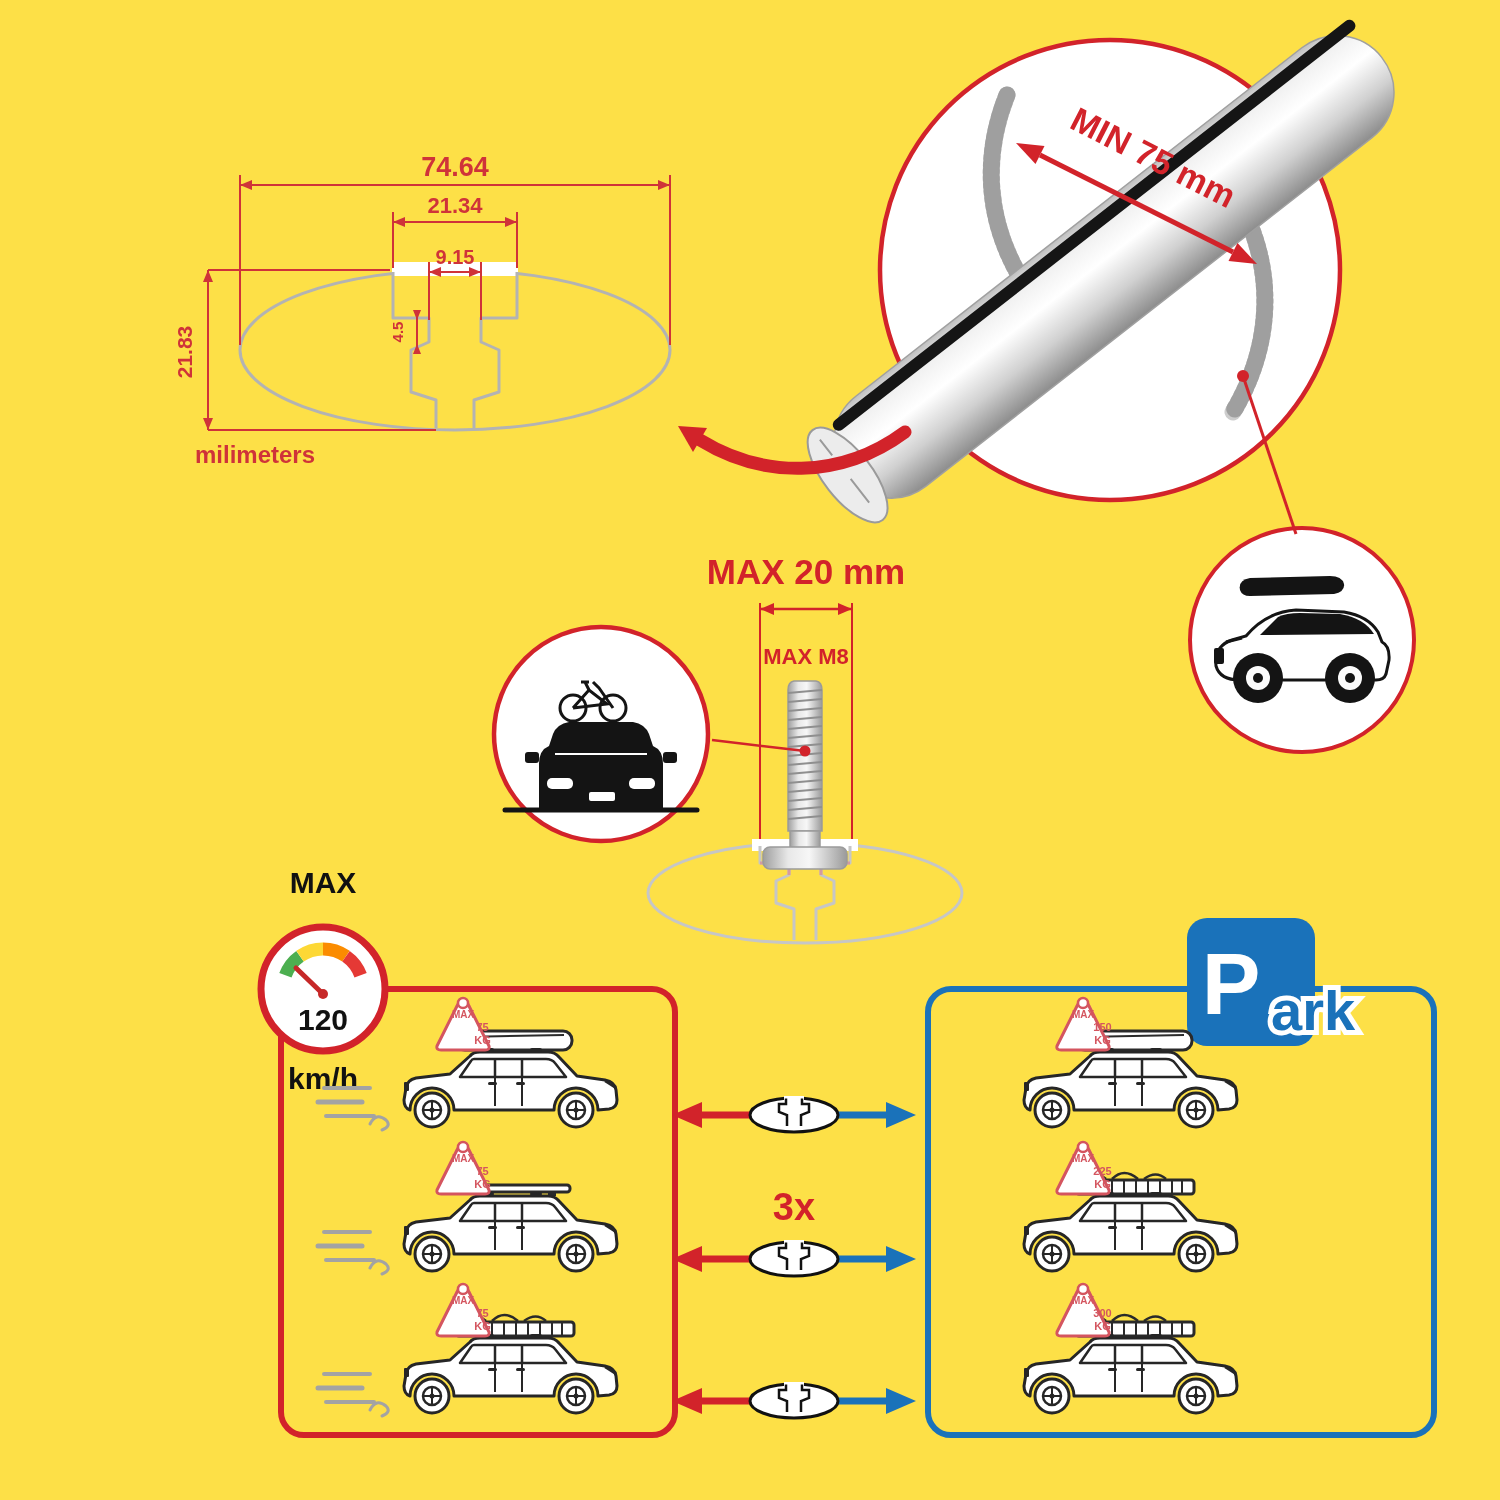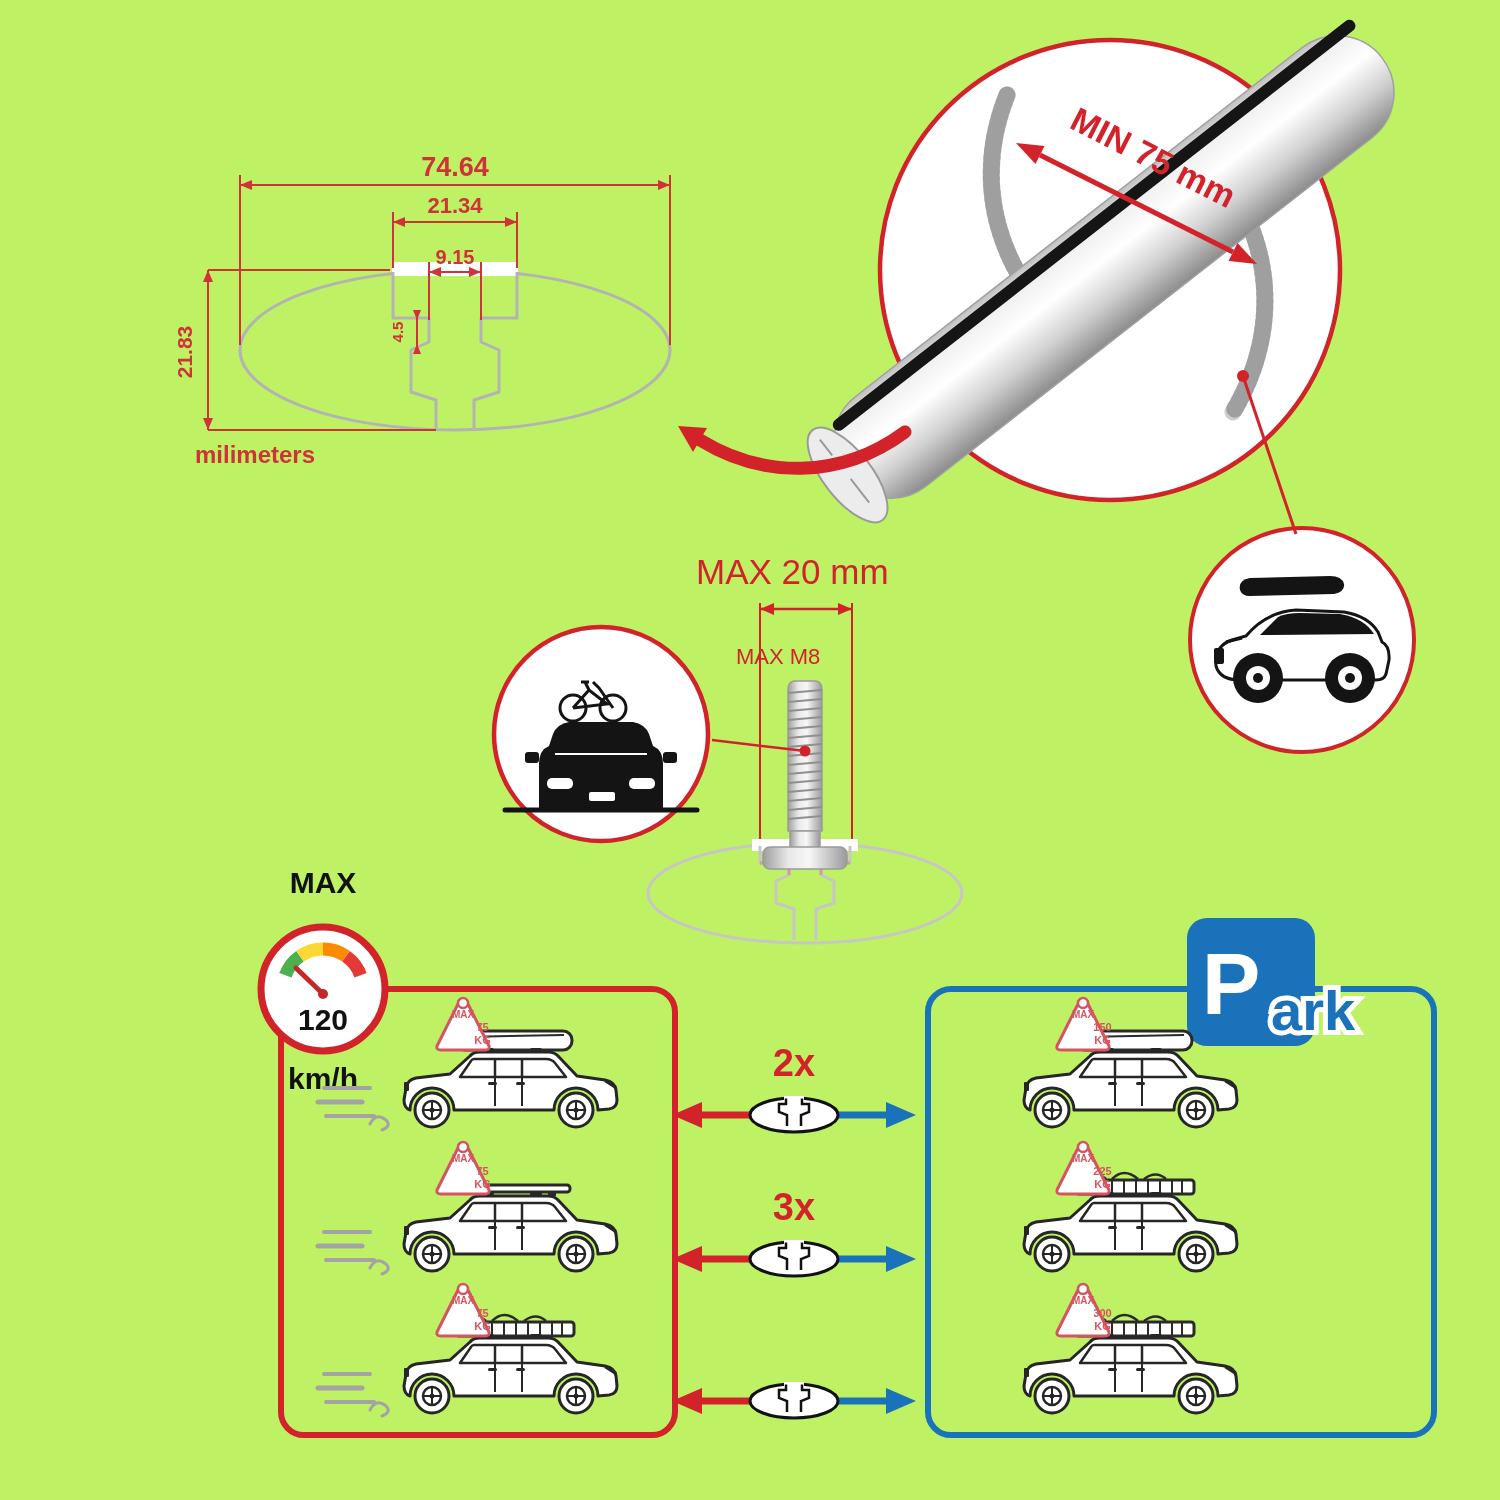--- a/index.html
+++ b/index.html
@@ -1,21 +1,21 @@
 <!DOCTYPE html>
 <html><head>
 <meta charset="utf-8">
 <style>
   html,body{margin:0;padding:0;background:#fff;}
-  #page{position:relative;width:1500px;height:1500px;background:#bef264;overflow:hidden;
+  #page{position:relative;width:1500px;height:1500px;background:#fde047;overflow:hidden;
         font-family:"Liberation Sans", sans-serif;}
   .abs{position:absolute;}
   svg{display:block;overflow:visible;}
   svg text{font-family:"Liberation Sans", sans-serif;}
-  .redlbl{color:#d2232a;font-weight:normal;text-align:left;}
+  .redlbl{color:#d2232a;font-weight:bold;text-align:center;}
   .blklbl{color:#111;font-weight:bold;text-align:center;}
   .zone-box{border-radius:26px;background:transparent;}
   #red-box{border:6px solid #d2232a;}
   #blue-box{border:6px solid #1a72ba;}
   .badge{width:62px;height:58px;}
   .badge svg{position:absolute;left:0;top:0;}
   .badge-text{position:absolute;left:0;top:0;width:62px;height:58px;display:flex;
     flex-direction:column;align-items:center;justify-content:flex-end;
     padding-bottom:5px;box-sizing:border-box;color:#d4555f;font-weight:bold;
     font-size:10px;line-height:1.2;text-align:center;}
@@ -329,21 +329,20 @@
   <svg width="62" height="58" viewBox="0 0 62 58">
     <path d="M5,52 L25,12 Q28,5 31,5 Q34,5 37,12 L57,52 Q58,56 53,56 L9,56 Q4,56 5,52 Z" fill="#fff" stroke="#d4555f" stroke-width="3"></path>
     <circle cx="31" cy="9" r="5" fill="#fff" stroke="#d4555f" stroke-width="2.5"></circle>
   </svg>
   <div class="badge-text">
         <span>MAX</span>
         <span class="bv">75 KG</span>
       </div>
 </div>
 
-<div class="abs mult-label" style="left:668px;top:1042px">2x</div>
 <svg class="abs" style="left:668px;top:1090px" width="252" height="50" viewBox="0 0 252 50">
   <line x1="82" y1="25" x2="34" y2="25" stroke="#d2232a" stroke-width="7"></line>
       <polygon points="34,12 4,25 34,38" fill="#d2232a"></polygon>
   <line x1="170" y1="25" x2="218" y2="25" stroke="#1a72ba" stroke-width="7"></line>
       <polygon points="218,12 248,25 218,38" fill="#1a72ba"></polygon>
   <ellipse cx="126" cy="25" rx="44" ry="17" fill="#fff" stroke="#111" stroke-width="3"></ellipse>
   <rect x="116" y="6" width="20" height="6" fill="#fff"></rect>
   <path d="M118,8.5 L118,14 L111,14 L111,22 L119,25 L119,36 M134,8.5 L134,14 L141,14 L141,22 L133,25 L133,36" stroke="#111" stroke-width="2.5" fill="none"></path>
 </svg>
 <div class="abs mult-label" style="left:668px;top:1186px">3x</div>

